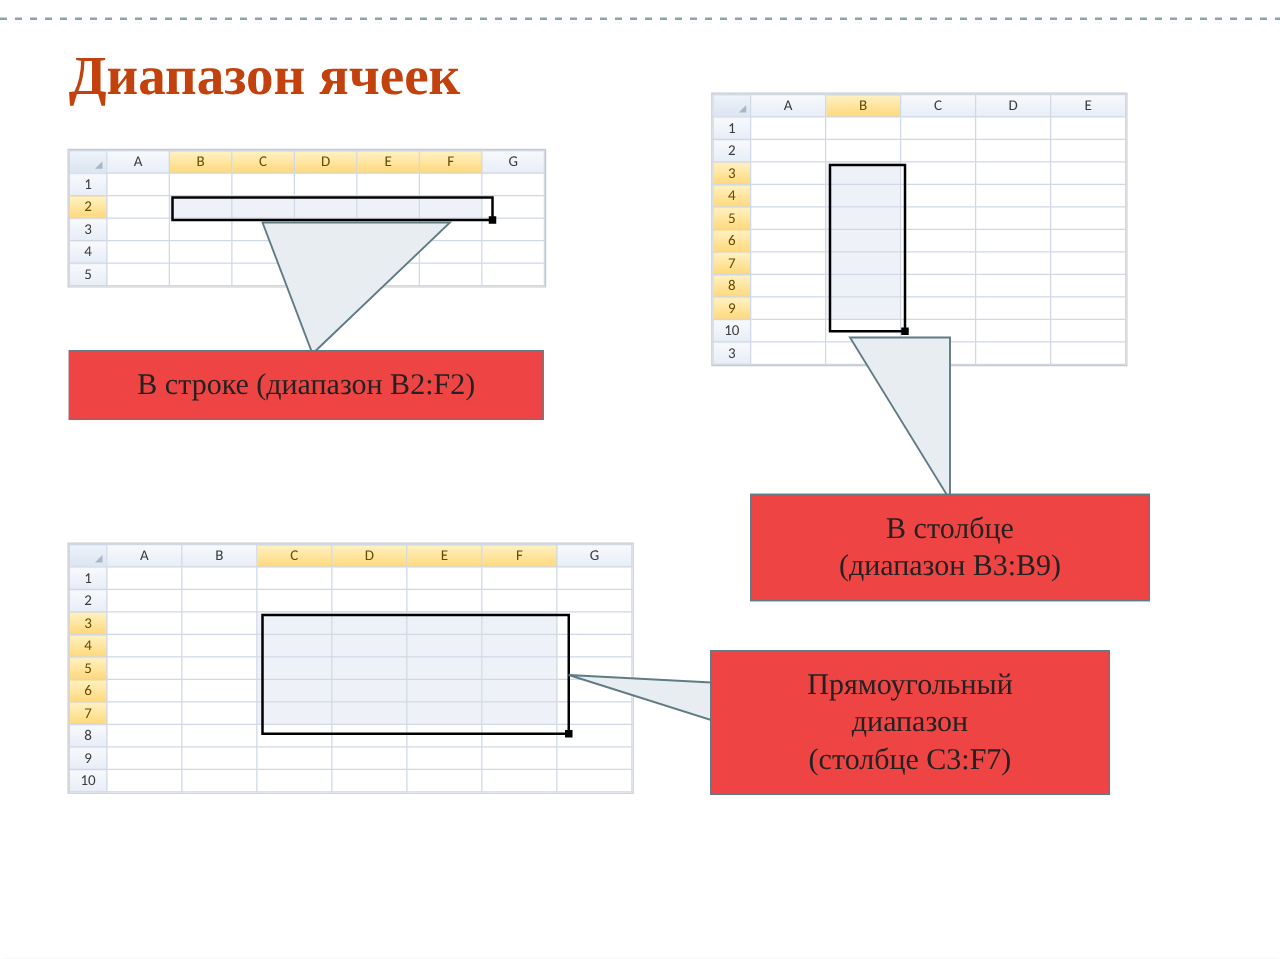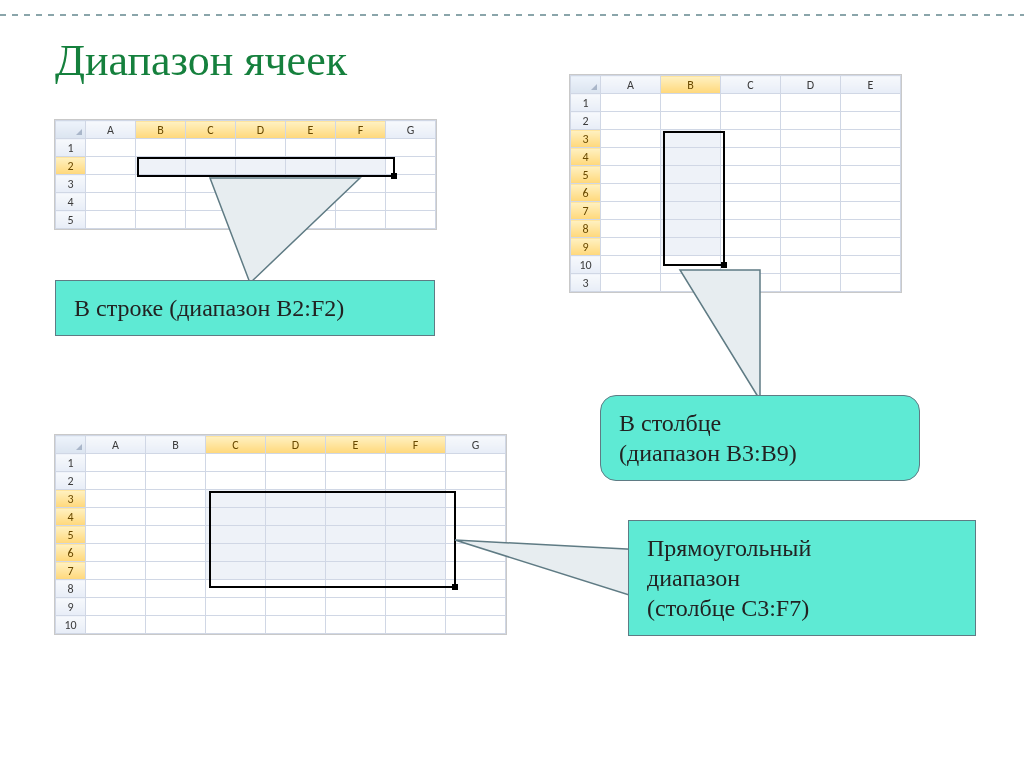--- a/index.html
+++ b/index.html
@@ -22,22 +22,22 @@
   .top-rule {
     position: absolute;
     top: 14px;
     left: 0;
     right: 0;
     height: 2px;
     background: repeating-linear-gradient(to right, #8aa5aa 0 6px, transparent 6px 12px);
   }
   .title {
     font-size: 44px;
-    color: #15803d;
-    font-weight: normal;
+    color: #c2410c;
+    font-weight: bold;
     margin-bottom: 20px;
   }
 
   
   .sheet {
     border-collapse: collapse;
     background: #fff;
     font-family: Calibri, Arial, sans-serif;
     font-size: 12px;
     color: #444;
@@ -88,25 +88,26 @@
     content:'';
     position:absolute;
     right:-4px; bottom:-4px;
     width:6px; height:6px;
     background:#000;
   }
 
   
   .callout {
     position: absolute;
-    background: #5eead4;
+    background: #ef4444;
     border: 1.5px solid #5f7b84;
     padding: 12px 18px;
     font-size: 24px;
     color: #222;
+    text-align: center;
     line-height: 1.25;
   }
 
   
   .wrap1 { position:absolute; left:55px;  top:120px; }
   .wrap2 { position:absolute; left:570px; top:75px; }
   .wrap3 { position:absolute; left:55px;  top:435px; }
 
 </style>
 </head>
@@ -413,24 +414,24 @@
     <polygon points="0,0 80,0 80,130" fill="#e7edf0" stroke="#5f7b84" stroke-width="1.5"></polygon>
   </svg>
   <svg style="position:absolute; left:455px; top:540px; overflow:visible;" width="200" height="120">
     <polygon points="0,0 190,10 190,60" fill="#e7edf0" stroke="#5f7b84" stroke-width="1.5"></polygon>
   </svg>
 
   <div class="callout" style="left:55px; top:280px; width:380px;">
     <span>В строке (диапазон  B2:F2)</span>
   </div>
 
-  <div class="callout" style="left:600px; top:395px; width:320px;border-radius:16px;">
+  <div class="callout" style="left:600px; top:395px; width:320px;">
     <span>В столбце</span><br>
     <span>(диапазон  B3:B9)</span>
   </div>
 
-  <div class="callout" style="left:628px; top:520px; width:348px;">
+  <div class="callout" style="left:568px; top:520px; width:320px;">
     <span>Прямоугольный</span><br>
     <span>диапазон</span><br>
     <span>(столбце  C3:F7)</span>
   </div>
 
 </div>
 
 </body></html>

